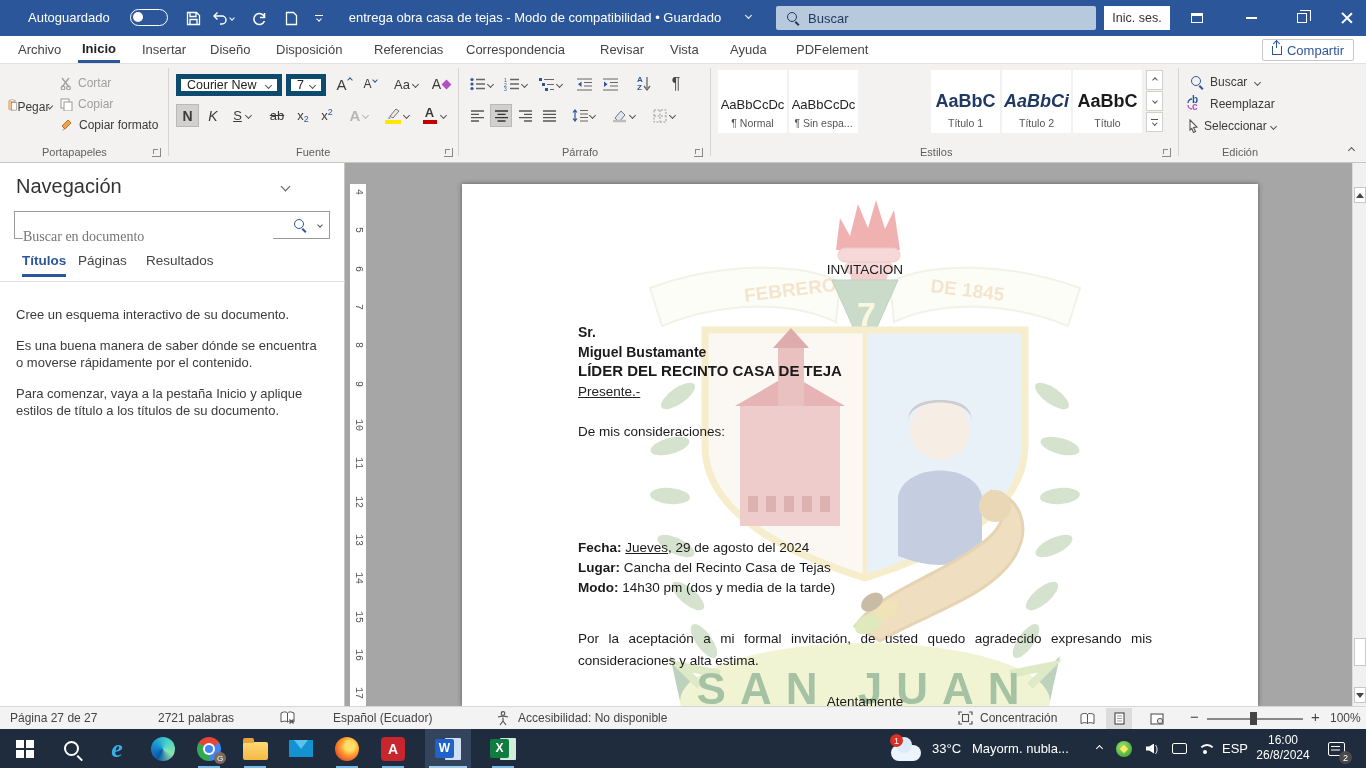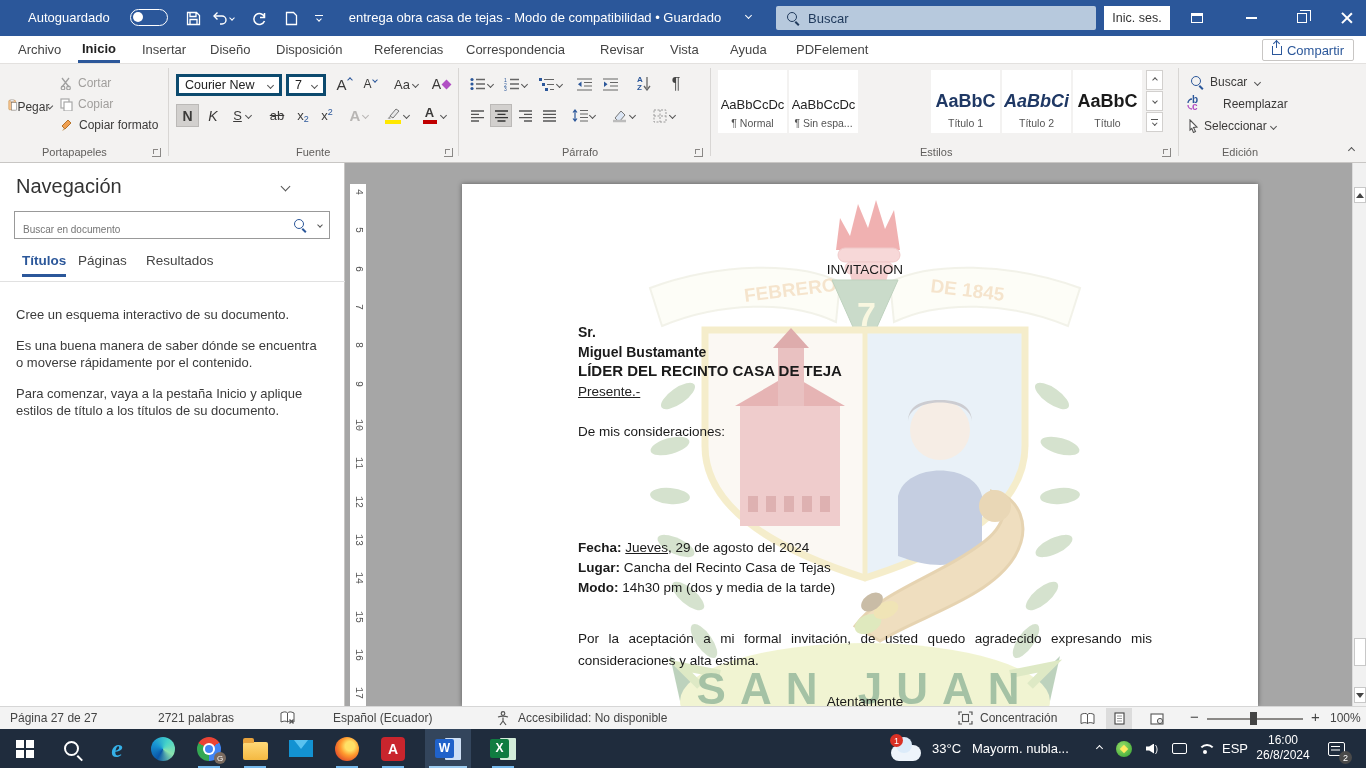--- a/index.html
+++ b/index.html
@@ -42,37 +42,37 @@
 
   
   #ribbon { position:absolute; left:0; top:64px; width:1366px; height:99px; background:#f3f2f1; border-bottom:1px solid #c8c6c4; }
   .rgroup-div { position:absolute; top:4px; width:1px; height:88px; background:#d8d6d4; }
   .glabel { position:absolute; top:82px; font-size:11px; color:#605e5c; }
   .dlg { position:absolute; top:84px; width:9px; height:9px; border-left:1.2px solid #8a8886; border-top:1.2px solid #8a8886; transform:rotate(180deg); }
   .dlg:after { content:""; position:absolute; right:1px; bottom:1px; width:4px; height:4px; border-right:1.2px solid #8a8886; border-bottom:1.2px solid #8a8886; }
   .rbtn { position:absolute; display:flex; align-items:center; justify-content:center; font-size:12px; color:#3b3a39; }
   .rbtn.toggled { background:#d2d0ce; border:1px solid #bbb9b7; }
   .disabled { color:#a19f9d; }
-  .combo { position:absolute; height:22px; background:#fff; border:3px solid #0c4a6e; display:flex; align-items:center; font-size:12.5px; color:#222; padding-left:6px; }
+  .combo { position:absolute; height:22px; background:#fff; border:5px solid #0c4a6e; display:flex; align-items:center; font-size:12.5px; color:#222; padding-left:6px; }
   .combo .cv { position:absolute; right:6px; color:#555; }
   .letterbtn { font-weight:bold; font-size:14px; }
   svg.mini { display:block; }
 
   
   .stylecard { position:absolute; top:6px; width:69px; height:63px; background:#fff; display:flex; flex-direction:column; align-items:center; justify-content:flex-end; padding-bottom:4px; }
   .stylecard .prev { font-size:13px; color:#222; white-space:nowrap; overflow:hidden; }
   .stylecard .lbl { font-size:10.5px; color:#555; margin-top:5px; white-space:nowrap; }
   .stylecard.sel { border:1px solid #8a8886; box-shadow:0 0 0 1px #e0e0e0 inset; }
   .gal-btn { position:absolute; left:1146px; width:17px; height:20px; background:#fff; border:1px solid #d2d0ce; display:flex; align-items:center; justify-content:center; color:#555; }
 
   
   #navpane { position:absolute; left:0; top:163px; width:345px; height:543px; background:#fff; border-right:1px solid #c8c6c4; }
   #nav-title { position:absolute; left:16px; top:12px; font-size:20px; color:#333; font-weight:300; }
   #nav-search { position:absolute; left:14px; top:48px; width:316px; height:28px; border:1px solid #999; background:#fff; }
-  #nav-search input { position:absolute; left:8px; top:8px; width:250px; height:18px; border:none; outline:none; font-size:10px; color:#444; font-family:Liberation Sans, sans-serif; }
+  #nav-search input { position:absolute; left:8px; top:16px; width:250px; height:18px; border:none; outline:none; font-size:14px; color:#444; font-family:Liberation Serif, serif; }
   .mag { position:relative; width:14px; height:14px; }
   .mag:before { content:""; position:absolute; left:1px; top:1px; width:8px; height:8px; border:1.8px solid currentColor; border-radius:50%; }
   .mag:after { content:""; position:absolute; left:10px; top:10px; width:5px; height:1.8px; background:currentColor; transform:rotate(45deg); transform-origin:0 0; }
   .navtab { position:absolute; top:90px; font-size:13.5px; color:#444; }
   .navtab.active { color:#2b579a; font-weight:bold; border-bottom:3px solid #2b579a; padding-bottom:6px; }
   .navhint { position:absolute; left:16px; width:308px; font-size:13px; color:#3b3b3b; line-height:17px; }
 
   
   #canvas { position:absolute; left:345px; top:163px; width:1007px; height:543px; background:#a6a6a6; overflow:hidden; }
   #rulerrow { position:absolute; left:345px; top:163px; width:1007px; height:20px; background:#e8e8e8; }
@@ -467,21 +467,21 @@
     </div>
     <div class="rbtn" style="left:1186px;top:31px;height:18px">
       <span style="position:relative;width:16px;height:14px">
         <span style="position:absolute;left:6px;top:-3px;font-size:10px;font-weight:bold;color:#2b579a">b</span>
         <span style="position:absolute;left:6px;top:4px;font-size:10px;font-weight:bold;color:#b14fc4">c</span>
         <svg class="mini" width="8" height="14" viewBox="0 0 8 14" style="position:absolute;left:0;top:0">
             <path d="M6 2 A4 4 0 0 0 2 6" fill="none" stroke="#2b579a" stroke-width="1.3"></path>
             <path d="M2 8 A4 4 0 0 0 6 12" fill="none" stroke="#b14fc4" stroke-width="1.3"></path>
           </svg>
       </span>
-      <span style="margin-left:21px">Reemplazar</span>
+      <span style="margin-left:8px">Reemplazar</span>
     </div>
     <div class="rbtn" style="left:1188px;top:53px;height:18px">
       <svg class="mini" width="11" height="14" viewBox="0 0 11 14">
           <path d="M2 1 L9 8 L5.5 8.5 L7.5 12.5 L5.5 13.5 L3.8 9.5 L2 11 z" fill="#fff" stroke="#555" stroke-width="1.1"></path>
         </svg>
       <span style="margin-left:5px">Seleccionar</span>
       <span class="cv" style="margin-left:4px;color:#555"></span>
     </div>
     <span class="glabel" style="left:1222px">Edición</span>
     <div class="rbtn" style="left:1342px;top:78px;width:18px;height:16px">

